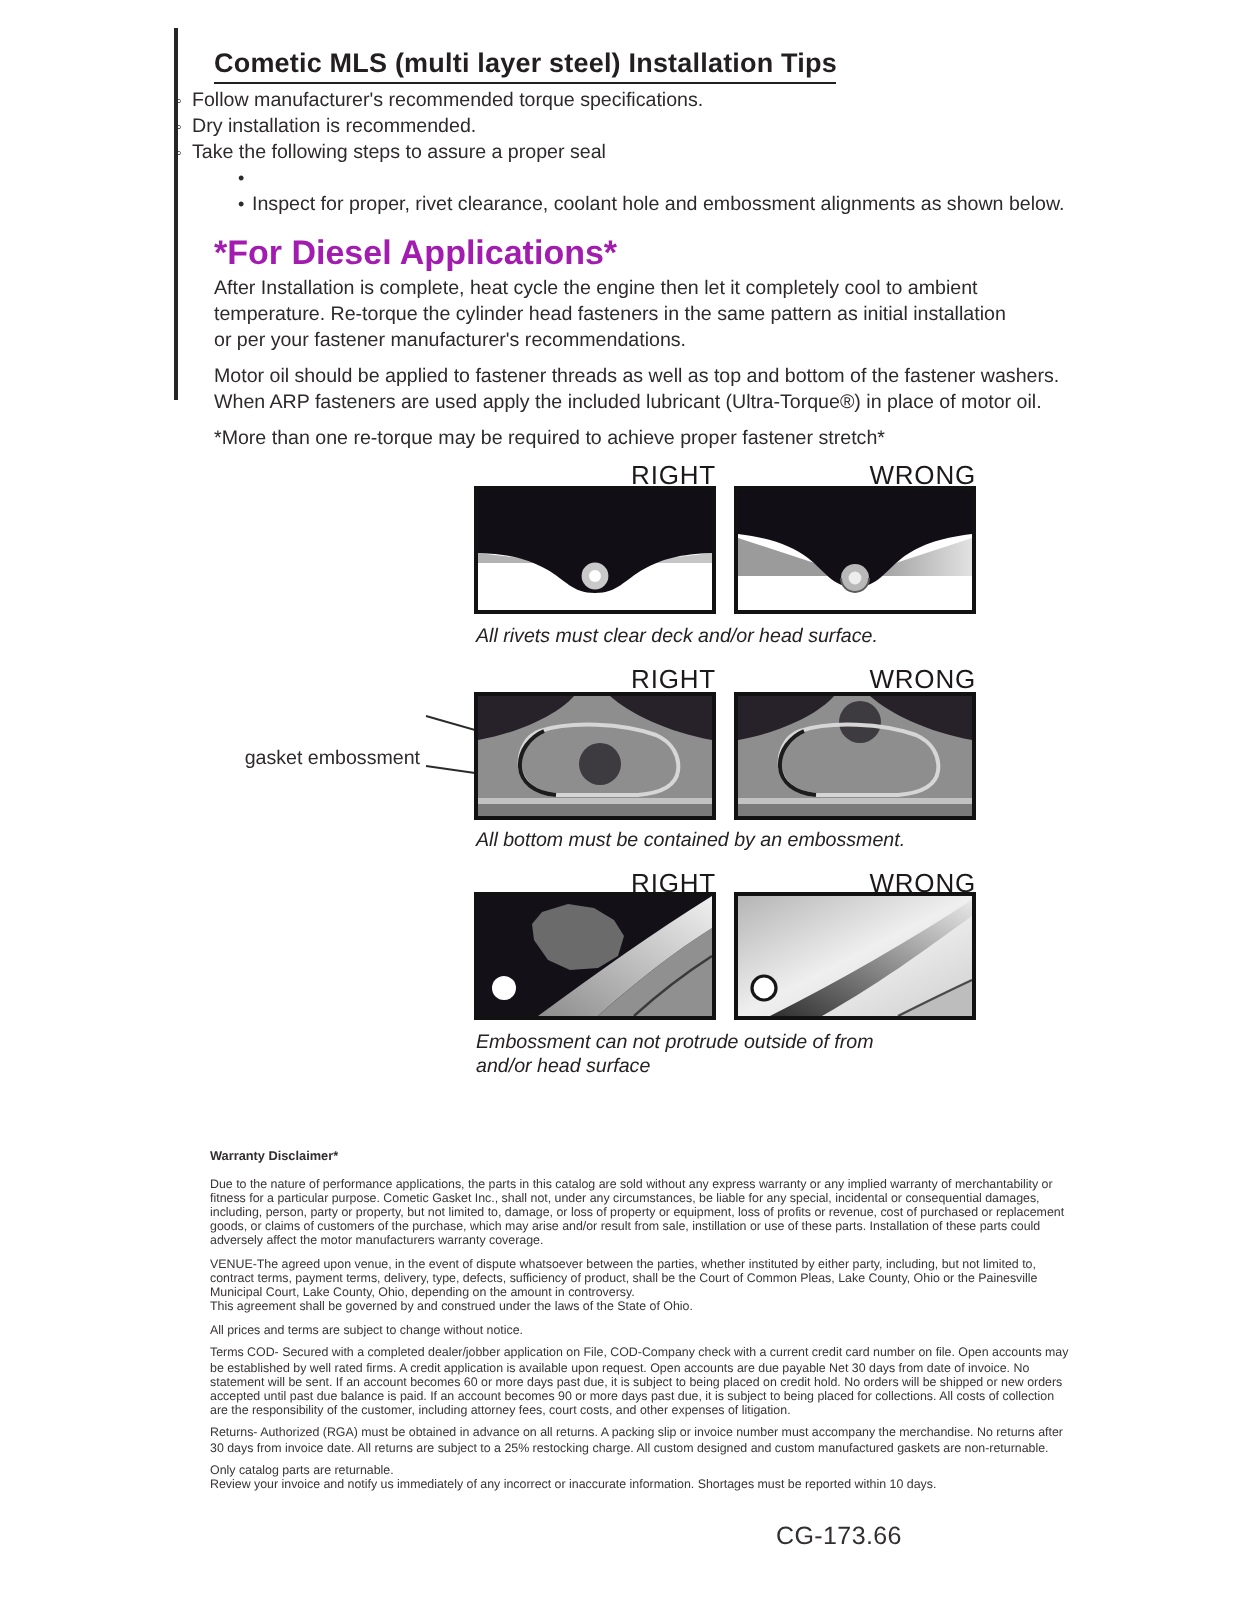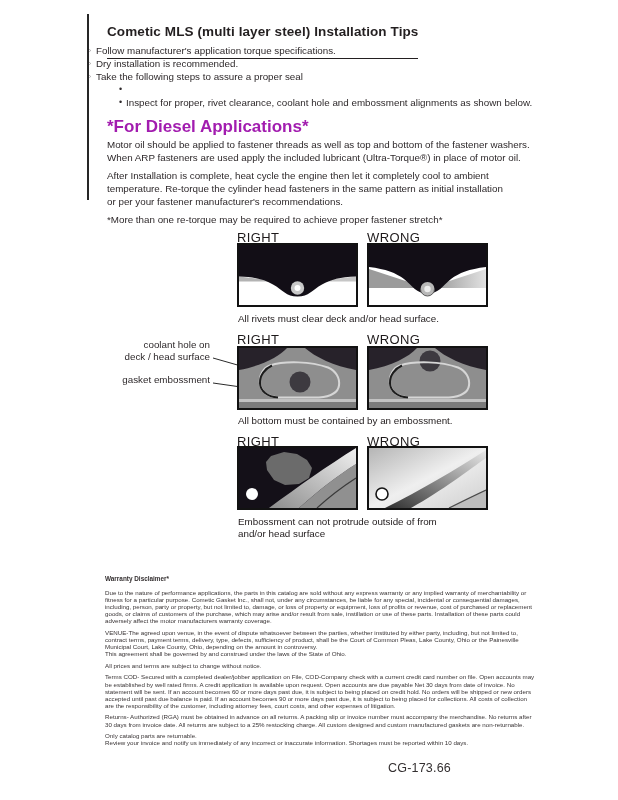--- a/index.html
+++ b/index.html
@@ -7,38 +7,38 @@
   body { width:618px; height:800px; position:relative; }
   .page {
     position:relative; width:618px; height:800px; background:#ffffff;
     font-family:"Liberation Sans", sans-serif; color:#2e292b; overflow:hidden;
   }
   .revbar { position:absolute; left:87px; top:14px; width:2px; height:186px; background:#262626; }
 
   .title {
     position:absolute; left:107px; top:24px;
     font-size:13.5px; font-weight:bold; color:#231f20;
-    border-bottom:1.6px solid #231f20; padding-bottom:19px; letter-spacing:0.1px;
+    border-bottom:1.6px solid #231f20; padding-bottom:2px; letter-spacing:0.1px;
     display:inline-block;
   }
 
   .blist { position:absolute; left:88px; top:44px; font-size:9.8px; line-height:13px; color:#2e292b; }
   .b1 { display:flex; }
   .b1 .g { width:8px; font-size:8px; line-height:13px; }
   .b2 { display:flex; margin-left:31px; }
   .b2 .g { width:7px; font-size:9px; line-height:13px; }
 
   .diesel { position:absolute; left:107px; top:117px; width:505px; }
   .diesel h2 { font-size:17px; font-weight:bold; color:#a21caf; margin-bottom:1px; }
   .diesel p { font-size:9.8px; line-height:13px; white-space:pre-line; margin-bottom:5px; }
 
-  .dlabel { position:absolute; width:121px; text-align:left; font-size:13px; letter-spacing:0.4px; color:#1d191a; }
+  .dlabel { position:absolute; width:121px; text-align:right; font-size:13px; letter-spacing:0.4px; color:#1d191a; }
   .panel { position:absolute; width:121px; height:64px; border:2px solid #121212; background:#fff; }
   .panel svg { display:block; }
-  .caption { position:absolute; left:238px; font-size:9.8px; line-height:11.5px; color:#262122; white-space:pre-line; }
+  .caption { position:absolute; left:238px; font-size:9.8px; line-height:11.5px; color:#262122; white-space:pre-line;font-style:italic; }
 
   .sidelabel { position:absolute; left:95px; width:115px; text-align:right;
     font-size:9.8px; line-height:12px; color:#2e292b; white-space:pre-line; }
   .leads { position:absolute; left:211px; top:352px; }
 
   .disclaimer { position:absolute; left:105px; top:575px; width:435px; color:#39؜3435; color:#393435; }
   .disclaimer h3 { font-size:6.4px; font-weight:bold; margin-bottom:7px; color:#332e2f; }
   .disclaimer p { font-size:6.2px; line-height:7.1px; margin-bottom:4.5px; white-space:pre-line; }
 
   .footer { position:absolute; left:388px; top:761px; font-size:12.5px; color:#332f30; letter-spacing:0.2px; }
@@ -48,46 +48,46 @@
 
 <div class="page">
 
   <div class="revbar"></div>
 
   <h1 class="title">Cometic MLS (multi layer steel) Installation Tips</h1>
 
   <div class="blist">
     <div class="b1">
       <span class="g">◦</span>
-      <span>Follow manufacturer's application torque specifications.</span>
+      <span>Follow manufacturer's recommended torque specifications.</span>
     </div>
     <div class="b1">
       <span class="g">◦</span>
       <span>Dry installation is recommended.</span>
     </div>
     <div class="b1">
       <span class="g">◦</span>
       <span>Take the following steps to assure a proper seal</span>
     </div>
     <div class="b2">
       <span class="g">•</span>
     </div>
     <div class="b2">
       <span class="g">•</span>
       <span>Inspect for proper, rivet clearance, coolant hole and embossment alignments as shown below.</span>
     </div>
   </div>
 
   <section class="diesel">
     <h2>*For Diesel Applications*</h2>
-    <p>Motor oil should be applied to fastener threads as well as top and bottom of the fastener washers.
-When ARP fasteners are used apply the included lubricant (Ultra-Torque®) in place of motor oil.</p>
     <p>After Installation is complete, heat cycle the engine then let it completely cool to ambient
 temperature. Re-torque the cylinder head fasteners in the same pattern as initial installation
 or per your fastener manufacturer's recommendations.</p>
+    <p>Motor oil should be applied to fastener threads as well as top and bottom of the fastener washers.
+When ARP fasteners are used apply the included lubricant (Ultra-Torque®) in place of motor oil.</p>
     <p>*More than one re-torque may be required to achieve proper fastener stretch*</p>
   </section>
 
   <div class="dlabel" style="left:237px; top:230px;">RIGHT</div>
   <div class="dlabel" style="left:367px; top:230px;">WRONG</div>
 
   <div class="panel" style="left:237px; top:243px;">
     <svg viewBox="0 0 117 60" width="117" height="60">
       <rect width="117" height="60" fill="#ffffff"></rect>
       <polygon points="0,31.5 44,36.5 0,36.5" fill="#b3b3b3"></polygon>
@@ -112,22 +112,20 @@
       <circle cx="58.5" cy="44" r="7" fill="#b8b8b8"></circle>
       <circle cx="58.5" cy="44" r="3.2" fill="#ededed"></circle>
       <path d="M51.5,44 a7,7 0 0 0 14,0" fill="none" stroke="#5a5a5a" stroke-width="1"></path>
     </svg>
   </div>
   <div class="caption" style="top:313px;">All rivets must clear deck and/or head surface.</div>
 
   <div class="dlabel" style="left:237px; top:332px;">RIGHT</div>
   <div class="dlabel" style="left:367px; top:332px;">WRONG</div>
 
-  <div class="sidelabel" style="top:339px;">coolant hole on
-deck / head surface</div>
   <div class="sidelabel" style="top:374px;">gasket embossment</div>
 
   <svg class="leads" width="92" height="42">
     <line x1="2" y1="6" x2="86" y2="30" stroke="#2a2a2a" stroke-width="1"></line>
     <line x1="2" y1="31" x2="51" y2="38" stroke="#2a2a2a" stroke-width="1"></line>
   </svg>
 
   <div class="panel" style="left:237px; top:346px;">
     <svg viewBox="0 0 117 60" width="117" height="60">
       <rect width="117" height="60" fill="#8e8e8e"></rect>

